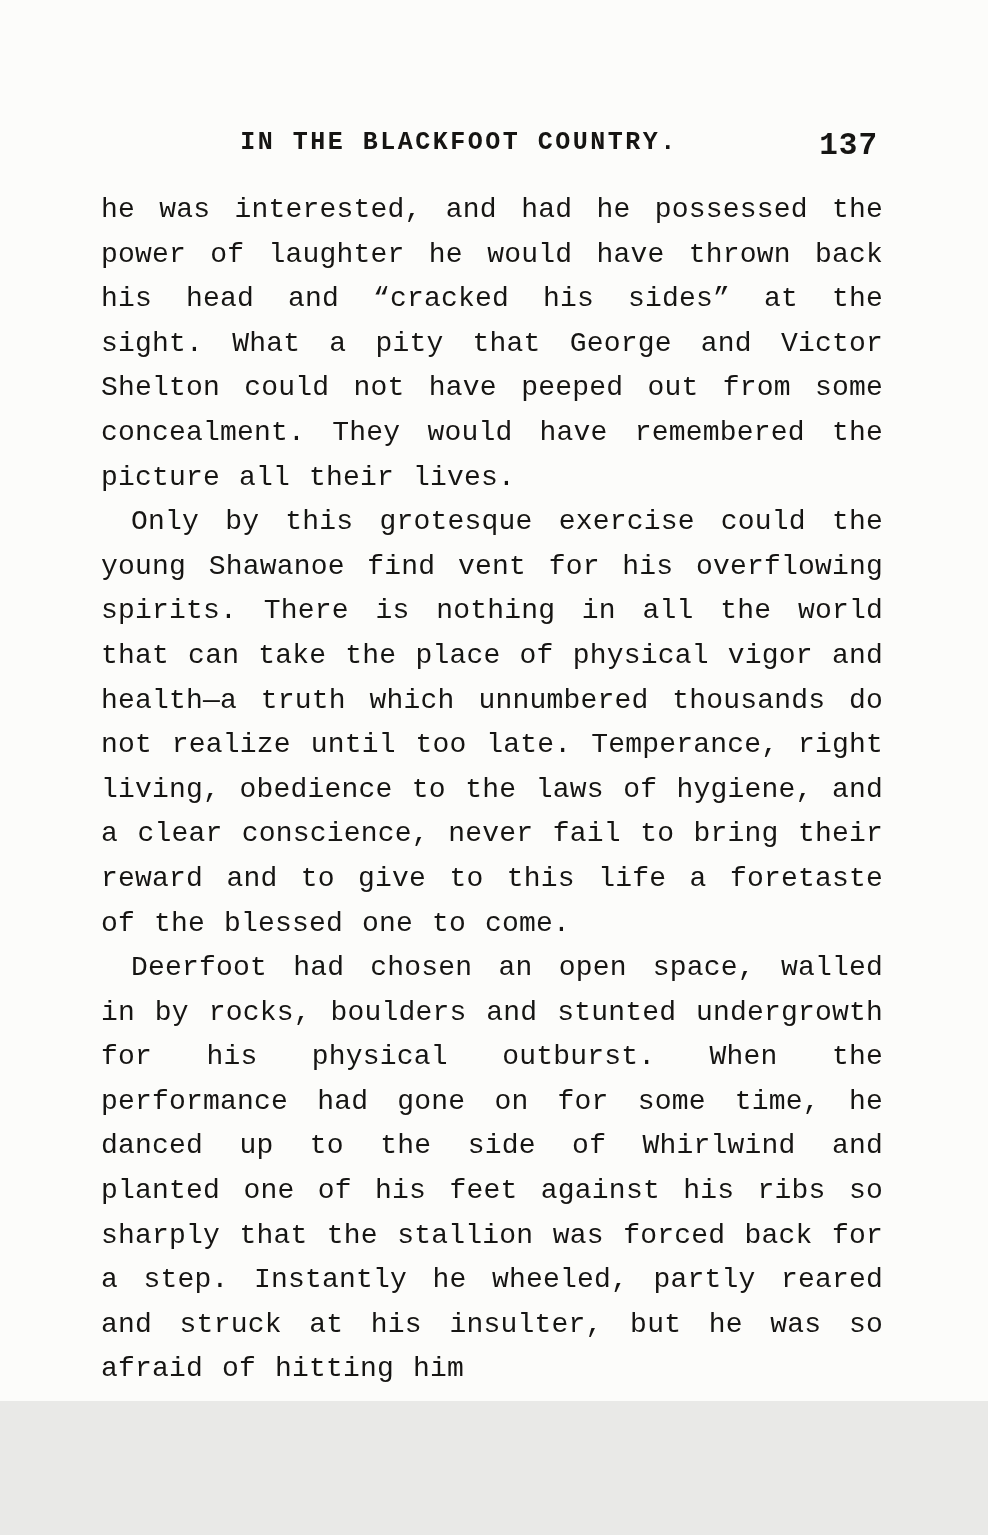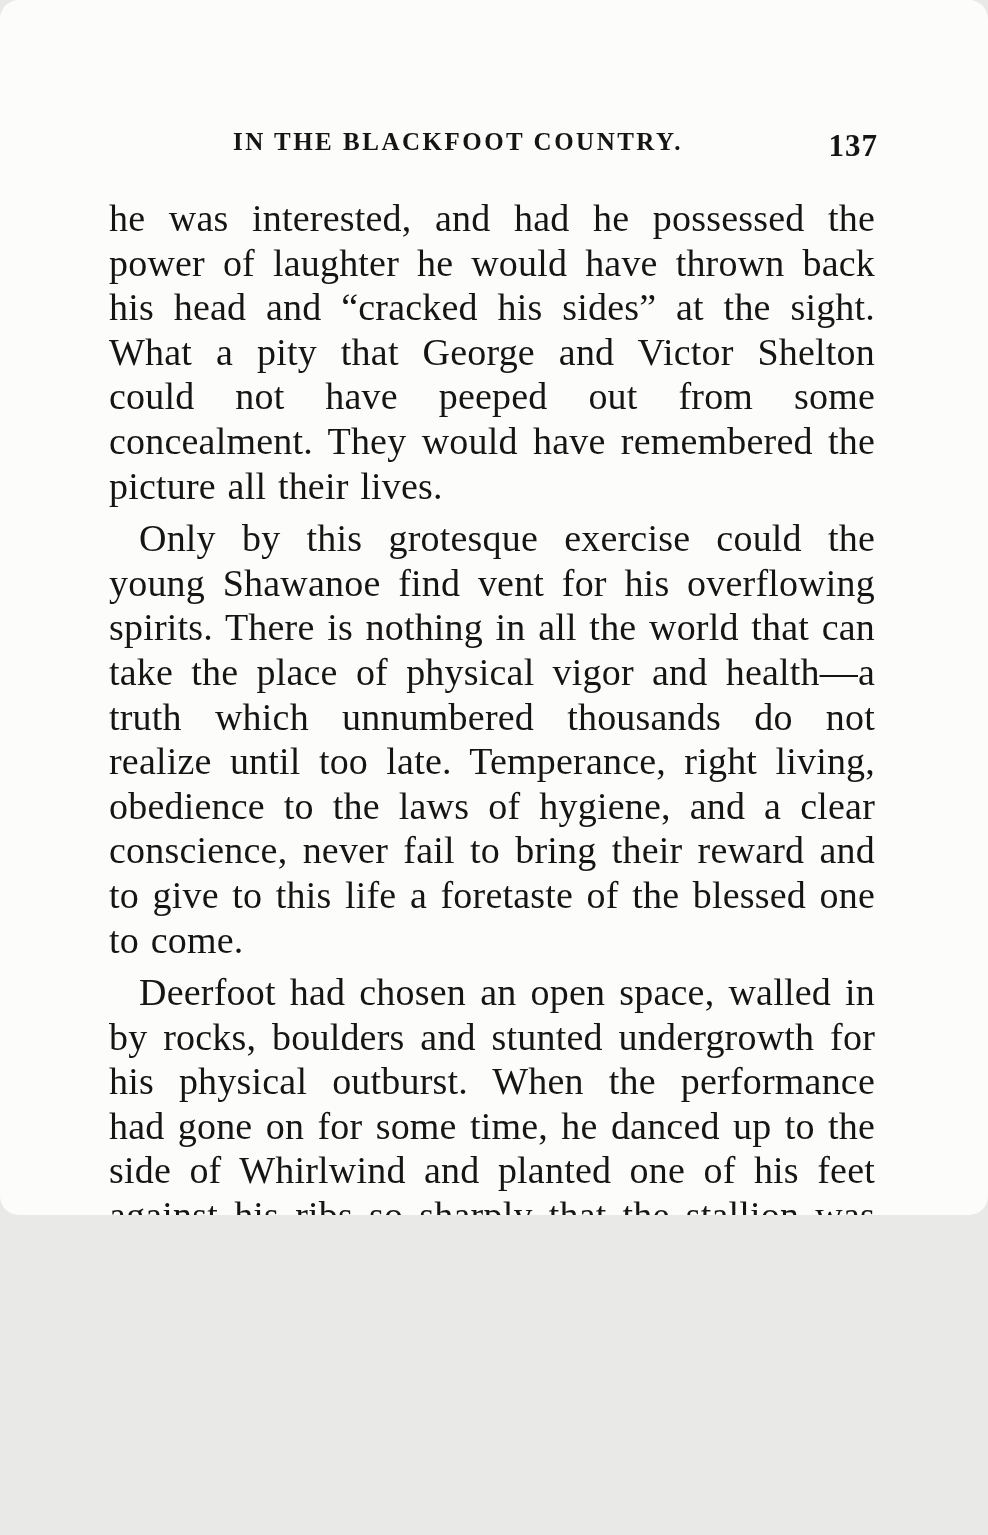--- a/index.html
+++ b/index.html
@@ -3,27 +3,26 @@
 <meta charset="utf-8">
 <style>
   html, body {
     margin: 0;
     padding: 0;
     background: #e9e9e7;
   }
   .scan-page {
     position: relative;
     width: 988px;
-    height: 1215px;
+    height: 1401px;
     margin: 0 auto;
     background: #fcfcfa;
     overflow: hidden;
-    font-family: Liberation Serif, serif;
+    font-family: Liberation Mono, monospace;
     color: #161513;
-    border-radius: 19px;
   }
   .running-header {
     position: absolute;
     top: 128px;
     left: 100px;
     right: 100px;
     height: 36px;
   }
   .running-header .header-title {
     position: absolute;
@@ -43,22 +42,22 @@
     font-weight: bold;
     letter-spacing: 1px;
   }
   .body-text {
     position: absolute;
     top: 188px;
     left: 101px;
     width: 782px;
   }
   .body-text p {
-    margin: 8px;
-    font-size: 38px;
+    margin: 0;
+    font-size: 28px;
     line-height: 44.6px;
     text-align: justify;
     letter-spacing: 0.2px;
     word-spacing: 2px;
   }
   .body-text p.indent {
     text-indent: 30px;
   }
 </style>
 </head>

